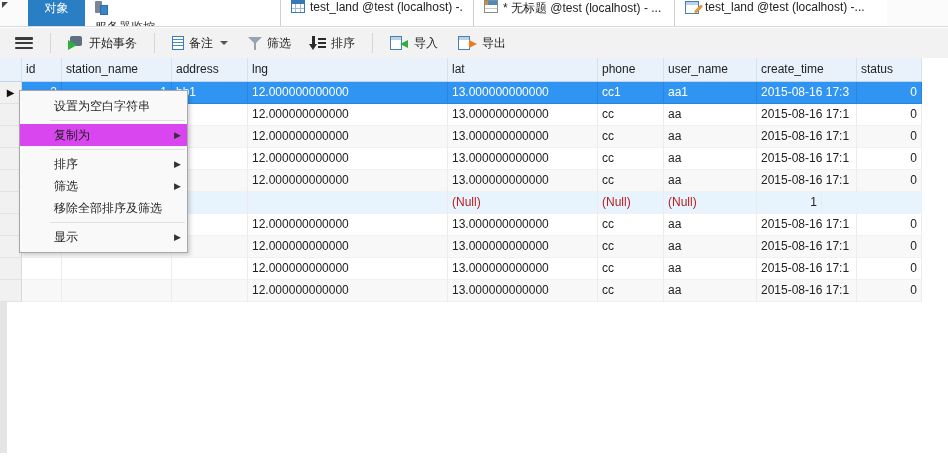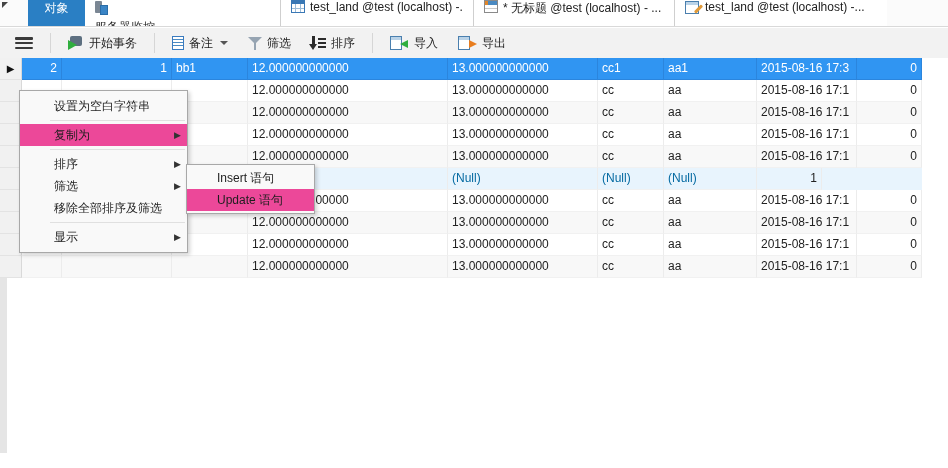--- a/index.html
+++ b/index.html
@@ -66,26 +66,26 @@
   .grid-header .gut { background:#e9f1fa; border-right:1px solid #d4e2f0; border-bottom:none; }
   .grid-row { display:flex; height:22px; background:#fff; }
   .grid-row.alt { background:#f8f8f8; }
   .cell { line-height:21px; padding:0 4px; border-right:1px solid #ececec; border-bottom:1px solid #f1f1f1; overflow:hidden; white-space:nowrap; }
   .c0{width:40px;flex:none;} .c1{width:110px;flex:none;} .c2{width:76px;flex:none;} .c3{width:200px;flex:none;}
   .c4{width:150px;flex:none;} .c5{width:66px;flex:none;} .c6{width:93px;flex:none;} .c7{width:100px;flex:none;} .c8{width:65px;flex:none;}
   .num { text-align:right; }
   .grid-row.sel { background:#3095f2; color:#fff; }
   .grid-row.sel .cell { border-right:1px solid #2b85dd; border-bottom:1px solid #2b85dd; }
   .grid-row.nullrow { background:#e8f4fd; }
-  .grid-row.nullrow .cell.isnull { color:#0369a1; }
+  .grid-row.nullrow .cell.isnull { color:#b91c1c; }
 
   
   .menu { position:absolute; left:19px; top:90px; width:169px; background:#f9f9f9; border:1px solid #a8a8a8; box-shadow:2px 2px 4px rgba(0,0,0,.18); padding:4px 0; }
   .mi { position:relative; height:22px; line-height:22px; padding-left:34px; padding-right:24px; white-space:nowrap; color:#1e1e1e; }
-  .mi.hl { background:#ec4899; }
+  .mi.hl { background:#d946ef; }
   .mi .subarrow { position:absolute; right:6px; top:0; font-size:9px; color:#333; }
   .msep { height:1px; background:#e0e0e0; margin:3px 2px 3px 30px; }
   .mic { position:absolute; left:8px; top:4px; width:16px; height:14px; }
   .mic-copy::before { content:""; position:absolute; left:0; top:3px; width:9px; height:11px; background:#e8eef4; border:1px solid #7d93a8; }
   .mic-copy::after { content:""; position:absolute; left:4px; top:0; width:9px; height:11px; background:#fff; border:1px solid #7d93a8; }
   .mic-paste::before { content:""; position:absolute; left:1px; top:0; width:11px; height:14px; background:#d9933c; border:1px solid #a86c24; }
   .mic-paste::after { content:""; position:absolute; left:5px; top:3px; width:9px; height:11px; background:#fff; border:1px solid #8a8a8a; }
 
   .submenu { position:absolute; left:186px; top:164px; width:129px; background:#f9f9f9; border:1px solid #a8a8a8; box-shadow:2px 2px 4px rgba(0,0,0,.18); padding:2px 0; }
   .submenu .mi { padding-left:30px; }
@@ -162,20 +162,32 @@
           <b></b>
           <s></s>
         </span>
       <span>导出</span>
     </div>
   </div>
 
   <div class="left-strip"></div>
 
   <div class="grid">
+    <div class="grid-header">
+      <div class="gut"></div>
+      <div class="hcell c0">id</div>
+      <div class="hcell c1">station_name</div>
+      <div class="hcell c2">address</div>
+      <div class="hcell c3">lng</div>
+      <div class="hcell c4">lat</div>
+      <div class="hcell c5">phone</div>
+      <div class="hcell c6">user_name</div>
+      <div class="hcell c7">create_time</div>
+      <div class="hcell c8">status</div>
+    </div>
 
     <div class="grid-row sel">
       <div class="gut">▶</div>
       <div class="cell c0 num">2</div>
       <div class="cell c1 num">1</div>
       <div class="cell c2">bb1</div>
       <div class="cell c3">12.000000000000</div>
       <div class="cell c4">13.000000000000</div>
       <div class="cell c5">cc1</div>
       <div class="cell c6">aa1</div>
@@ -321,22 +333,14 @@
     <div class="mi">
       <span>移除全部排序及筛选</span>
     </div>
     <div class="msep"></div>
     <div class="mi">
       <span>显示</span>
       <span class="subarrow">▶</span>
     </div>
   </div>
 
-  <div class="submenu">
-    <div class="mi">
-      <span>Insert 语句</span>
-    </div>
-    <div class="mi hl">
-      <span>Update 语句</span>
-    </div>
-  </div>
 
 </div>
 
 </body></html>

